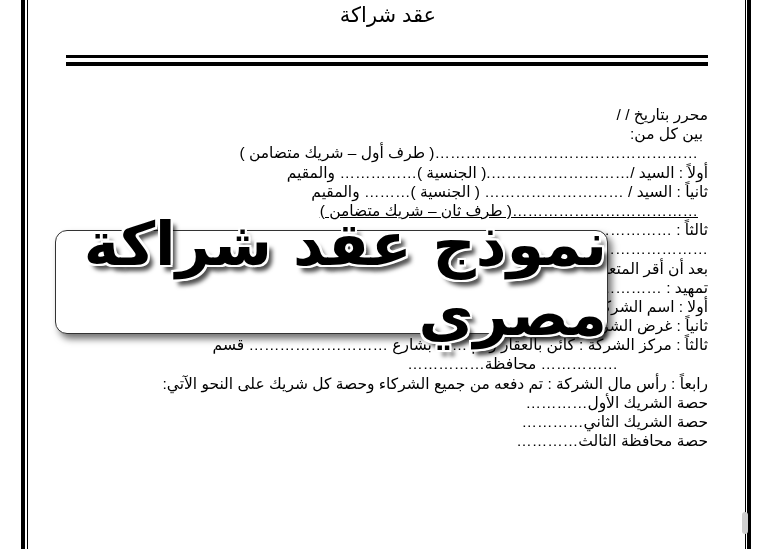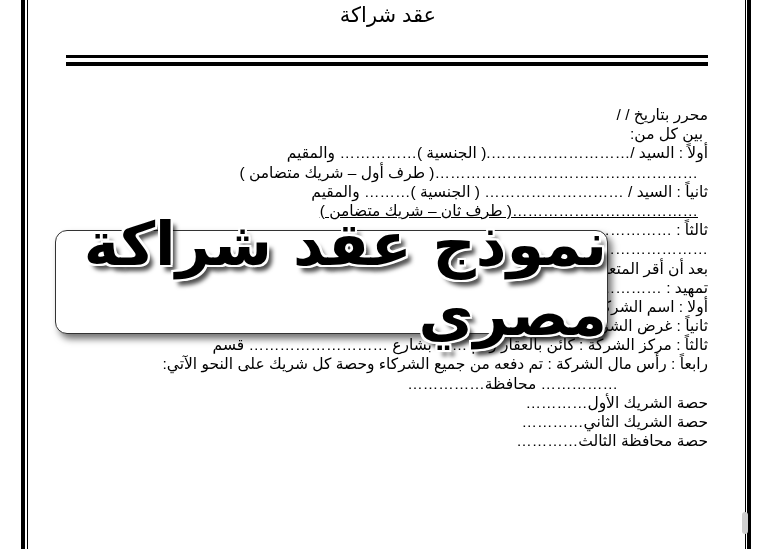--- a/index.html
+++ b/index.html
@@ -65,33 +65,33 @@
 <div class="border-right-thin"></div>
 <div class="border-right-thick"></div>
 
 <div class="title">عقد شراكة</div>
 <div class="rule1"></div>
 <div class="rule2"></div>
 
 <div class="body-text">
   <div class="line">محرر بتاريخ / /</div>
   <div class="line indent1"> بين كل من:</div>
+  <div class="line" style="padding-right:10px">……………………………………………( طرف أول – شريك متضامن )</div>
   <div class="line">أولاً : السيد /……………………….( الجنسية )…………… والمقيم</div>
-  <div class="line" style="padding-right:10px">……………………………………………( طرف أول – شريك متضامن )</div>
   <div class="line">ثانياً : السيد / ……………………… ( الجنسية )……… والمقيم</div>
   <div class="line underline" style="padding-right:10px">………………………………( طرف ثان – شريك متضامن )</div>
   <div class="line">ثالثاً : ………………………………………………………</div>
   <div class="line">……………………………………………………………………</div>
   <div class="line">بعد أن أقر المتعاقدان بأهليتهما للتعاقد اتفقا على ما يلي:</div>
   <div class="line">تمهيد : ………………………………………………………</div>
   <div class="line" style="padding-right:0">أولا : اسم الشركة …………… والسمة التجارية لها…………</div>
   <div class="line">ثانياً : غرض الشركة……………</div>
   <div class="line">ثالثاً : مركز الشركة : كائن بالعقار رقم …… بشارع ……………………… قسم</div>
+  <div class="line" style="padding-right:90px">…………… محافظة……………</div>
   <div class="line">رابعاً : رأس مال الشركة : تم دفعه من جميع الشركاء وحصة كل شريك على النحو الآتي:</div>
-  <div class="line" style="padding-right:90px">…………… محافظة……………</div>
   <div class="line">حصة الشريك الأول…………</div>
   <div class="line">حصة الشريك الثاني…………</div>
   <div class="line">حصة محافظة الثالث…………</div>
 </div>
 
 <div class="banner">
   <div class="banner-text">نموذج عقد شراكة مصري</div>
 </div>
 
 <div class="corner-mark"></div>

